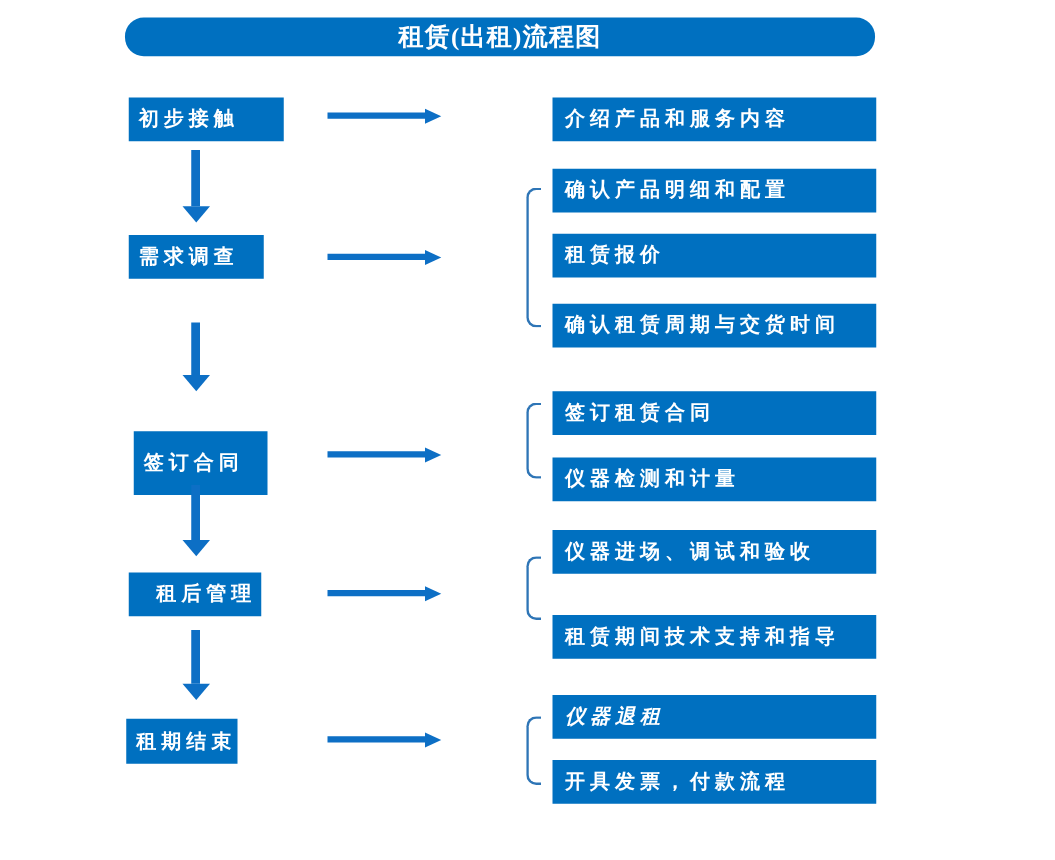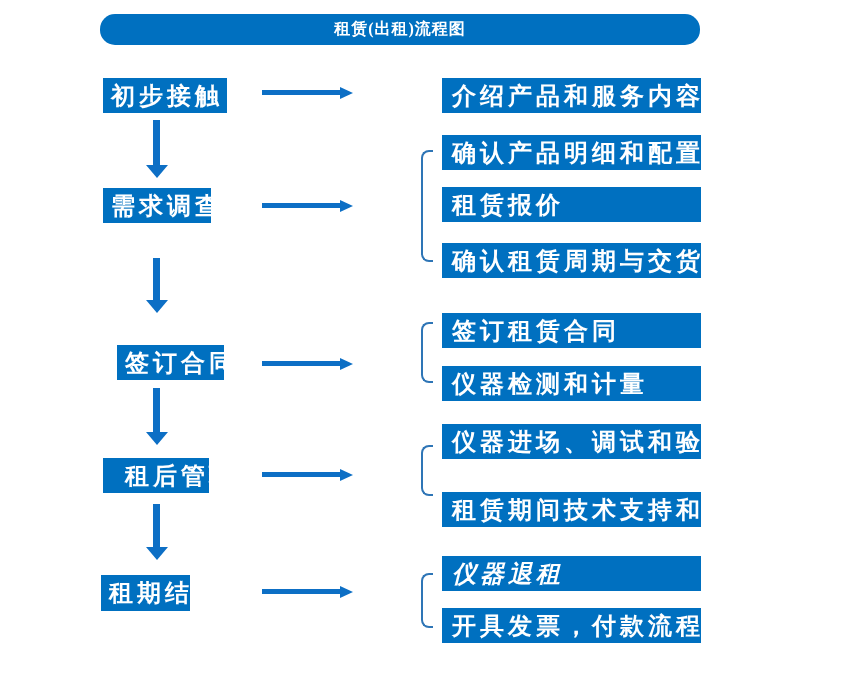--- a/index.html
+++ b/index.html
@@ -9,26 +9,26 @@
     --text-white:#FFFFFF;
   }
   html,body{margin:0;padding:0;background:#fff;}
   .stage{
     position:relative;width:844px;height:688px;background:#fff;overflow:hidden;
     font-family:"Liberation Serif","DejaVu Serif",serif;
   }
   .titlebar{
     position:absolute;left:100px;top:14px;width:600px;height:31px;
     background:var(--box-blue);color:var(--text-white);
-    font-weight:bold;font-size:16px;letter-spacing:1px;
+    font-weight:bold;font-size:20px;letter-spacing:1px;
     display:flex;align-items:center;justify-content:center;border-radius:15px;
   }
   .box{
     position:absolute;background:var(--box-blue);color:var(--text-white);
-    font-weight:bold;font-size:24px;letter-spacing:4px;
+    font-weight:bold;font-size:16px;letter-spacing:4px;
     display:flex;align-items:center;box-sizing:border-box;white-space:nowrap;
   }
   .step{padding-left:8px;}
   .detail{left:442px;width:259px;height:35px;padding-left:10px;text-align:right;}
   .h-arrow{
     position:absolute;left:262px;width:78px;height:5px;background:var(--arrow-blue);
   }
   .h-arrow::after{
     content:"";position:absolute;left:100%;top:50%;transform:translateY(-50%);
     border-left:13px solid var(--arrow-blue);
@@ -50,21 +50,21 @@
 </style>
 </head>
 <body>
 
 <div class="stage">
 
   <div class="titlebar">租赁(出租)流程图</div>
 
   <div class="box step" style="left:103px;top:78px;width:124px;height:35px;">初步接触</div>
   <div class="box step" style="left:103px;top:188px;width:108px;height:35px;">需求调查</div>
-  <div class="box step" style="left:117px;top:345px;width:107px;height:35px;">签订合同</div>
+  <div class="box step" style="left:107px;top:345px;width:107px;height:51px;">签订合同</div>
   <div class="box step" style="left:103px;top:458px;width:106px;height:35px;padding-left:22px;">租后管理</div>
   <div class="box step" style="left:101px;top:575px;width:89px;height:36px;">租期结束</div>
 
   <div class="v-arrow" style="top:120px;height:45px;"></div>
   <div class="v-arrow" style="top:258px;height:42px;"></div>
   <div class="v-arrow" style="top:388px;height:44px;"></div>
   <div class="v-arrow" style="top:504px;height:43px;"></div>
 
   <div class="h-arrow" style="top:90px;"></div>
   <div class="h-arrow" style="top:203px;"></div>

